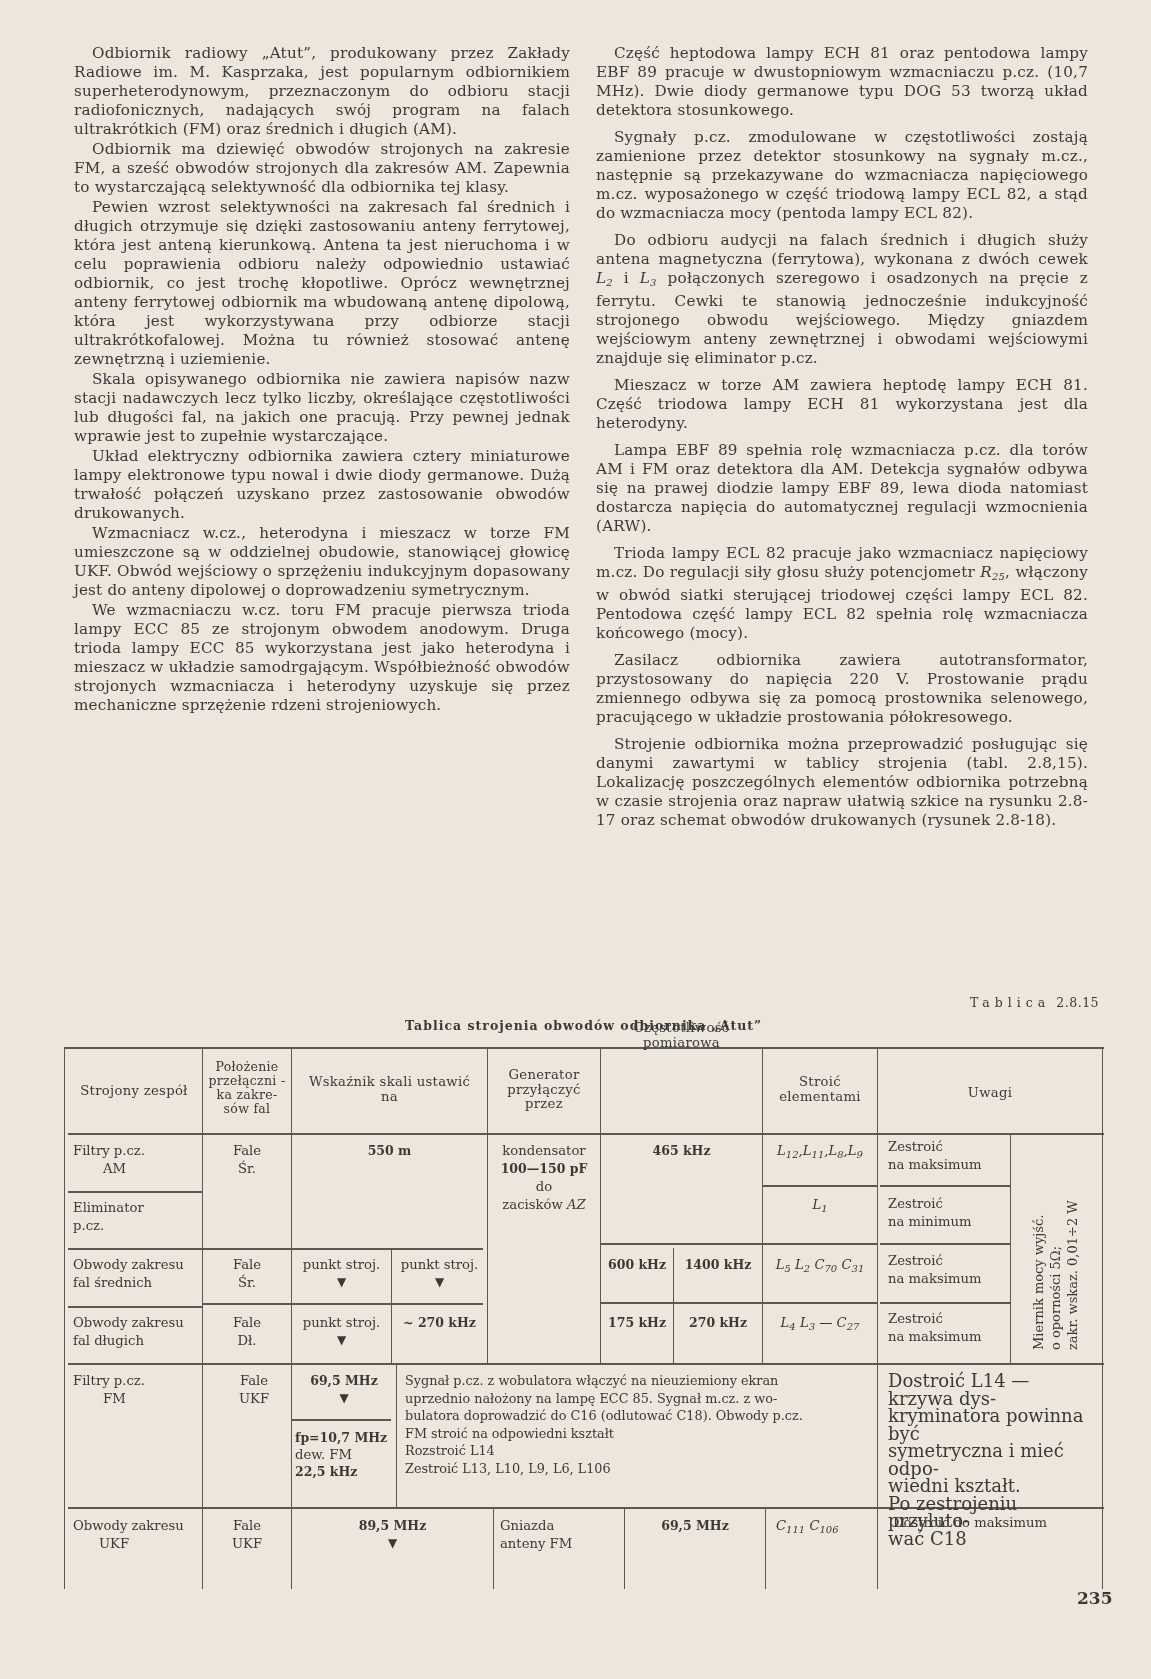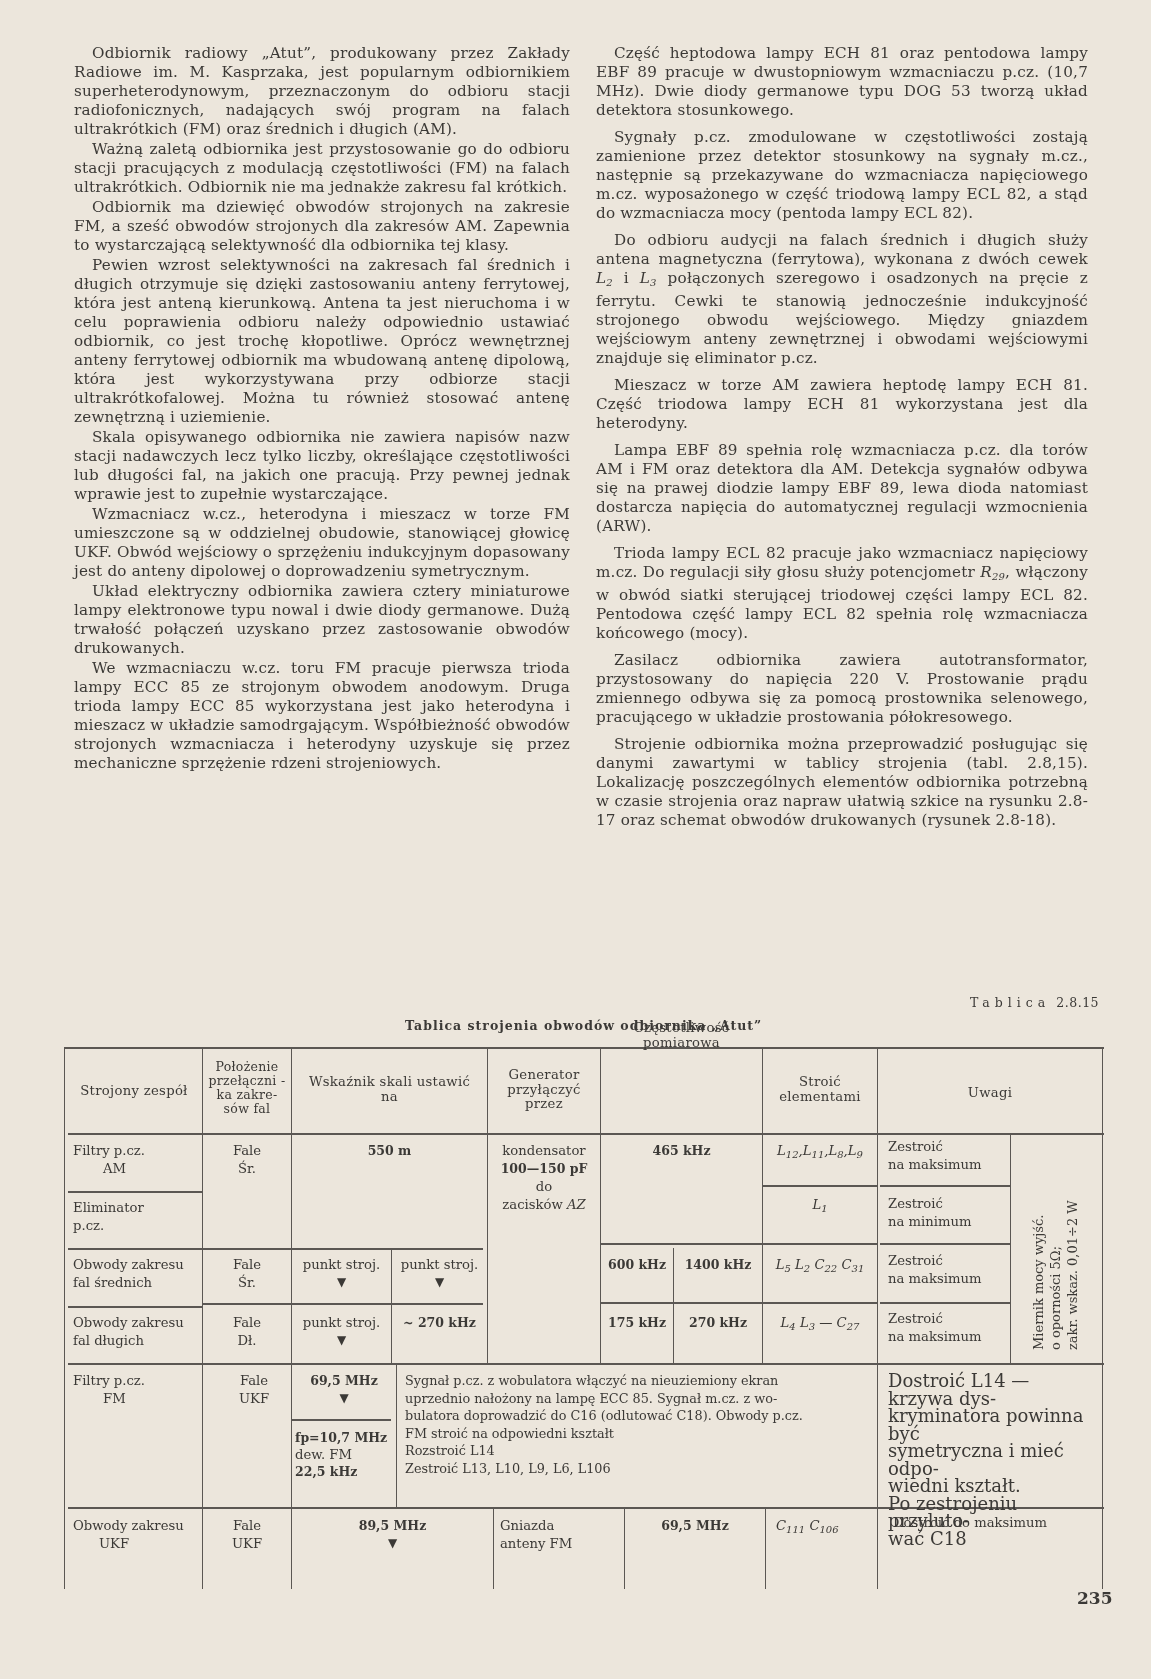--- a/index.html
+++ b/index.html
@@ -50,36 +50,35 @@
   .page-num {
     position: absolute; left: 1077px; top: 1588px;
     font-size: 17px; font-weight: bold;
   }
 </style>
 </head>
 <body>
 
 <div class="col col-left">
   <p>Odbiornik radiowy „Atut”, produkowany przez Zakłady Radiowe im. M. Kasprzaka, jest popularnym odbiornikiem superheterodynowym, przeznaczonym do odbioru stacji radiofonicznych, nadających swój program na falach ultrakrótkich (FM) oraz średnich i długich (AM).</p>
-  <p>Ważną zaletą odbiornika jest przystosowanie go do odbioru stacji pracujących z modulacją częstotliwości (FM) na falach ultrakrótkich. Odbiornik nie ma jednakże zakresu fal krótkich.</p>
   <p>Odbiornik ma dziewięć obwodów strojonych na zakresie FM, a sześć obwodów strojonych dla zakresów AM. Zapewnia to wystarczającą selektywność dla odbiornika tej klasy.</p>
   <p>Pewien wzrost selektywności na zakresach fal średnich i długich otrzymuje się dzięki zastosowaniu anteny ferrytowej, która jest anteną kierunkową. Antena ta jest nieruchoma i w celu poprawienia odbioru należy odpowiednio ustawiać odbiornik, co jest trochę kłopotliwe. Oprócz wewnętrznej anteny ferrytowej odbiornik ma wbudowaną antenę dipolową, która jest wykorzystywana przy odbiorze stacji ultrakrótkofalowej. Można tu również stosować antenę zewnętrzną i uziemienie.</p>
   <p>Skala opisywanego odbiornika nie zawiera napisów nazw stacji nadawczych lecz tylko liczby, określające częstotliwości lub długości fal, na jakich one pracują. Przy pewnej jednak wprawie jest to zupełnie wystarczające.</p>
+  <p>Układ elektryczny odbiornika zawiera cztery miniaturowe lampy elektronowe typu nowal i dwie diody germanowe. Dużą trwałość połączeń uzyskano przez zastosowanie obwodów drukowanych.</p>
   <p>Wzmacniacz w.cz., heterodyna i mieszacz w torze FM umieszczone są w oddzielnej obudowie, stanowiącej głowicę UKF. Obwód wejściowy o sprzężeniu indukcyjnym dopasowany jest do anteny dipolowej o doprowadzeniu symetrycznym.</p>
-  <p>Układ elektryczny odbiornika zawiera cztery miniaturowe lampy elektronowe typu nowal i dwie diody germanowe. Dużą trwałość połączeń uzyskano przez zastosowanie obwodów drukowanych.</p>
   <p>We wzmacniaczu w.cz. toru FM pracuje pierwsza trioda lampy ECC 85 ze strojonym obwodem anodowym. Druga trioda lampy ECC 85 wykorzystana jest jako heterodyna i mieszacz w układzie samodrgającym. Współbieżność obwodów strojonych wzmacniacza i heterodyny uzyskuje się przez mechaniczne sprzężenie rdzeni strojeniowych.</p>
 </div>
 
 <div class="col col-right">
   <p>Część heptodowa lampy ECH 81 oraz pentodowa lampy EBF 89 pracuje w dwustopniowym wzmacniaczu p.cz. (10,7 MHz). Dwie diody germanowe typu DOG 53 tworzą układ detektora stosunkowego.</p>
   <p>Sygnały p.cz. zmodulowane w częstotliwości zostają zamienione przez detektor stosunkowy na sygnały m.cz., następnie są przekazywane do wzmacniacza napięciowego m.cz. wyposażonego w część triodową lampy ECL 82, a stąd do wzmacniacza mocy (pentoda lampy ECL 82).</p>
   <p><span>Do odbioru audycji na falach średnich i długich służy antena magnetyczna (ferrytowa), wykonana z dwóch cewek </span><i class="m"><span>L</span><span class="sub">2</span></i><span> i </span><i class="m"><span>L</span><span class="sub">3</span></i><span> połączonych szeregowo i osadzonych na pręcie z ferrytu. Cewki te stanowią jednocześnie indukcyjność strojonego obwodu wejściowego. Między gniazdem wejściowym anteny zewnętrznej i obwodami wejściowymi znajduje się eliminator p.cz.</span></p>
   <p>Mieszacz w torze AM zawiera heptodę lampy ECH 81. Część triodowa lampy ECH 81 wykorzystana jest dla heterodyny.</p>
   <p>Lampa EBF 89 spełnia rolę wzmacniacza p.cz. dla torów AM i FM oraz detektora dla AM. Detekcja sygnałów odbywa się na prawej diodzie lampy EBF 89, lewa dioda natomiast dostarcza napięcia do automatycznej regulacji wzmocnienia (ARW).</p>
-  <p><span>Trioda lampy ECL 82 pracuje jako wzmacniacz napięciowy m.cz. Do regulacji siły głosu służy potencjometr </span><i class="m"><span>R</span><span class="sub">29</span></i><span>, włączony w obwód siatki sterującej triodowej części lampy ECL 82. Pentodowa część lampy ECL 82 spełnia rolę wzmacniacza końcowego (mocy).</span></p>
+  <p><span>Trioda lampy ECL 82 pracuje jako wzmacniacz napięciowy m.cz. Do regulacji siły głosu służy potencjometr </span><i class="m"><span>R</span><span class="sub">25</span></i><span>, włączony w obwód siatki sterującej triodowej części lampy ECL 82. Pentodowa część lampy ECL 82 spełnia rolę wzmacniacza końcowego (mocy).</span></p>
   <p>Zasilacz odbiornika zawiera autotransformator, przystosowany do napięcia 220 V. Prostowanie prądu zmiennego odbywa się za pomocą prostownika selenowego, pracującego w układzie prostowania półokresowego.</p>
   <p>Strojenie odbiornika można przeprowadzić posługując się danymi zawartymi w tablicy strojenia (tabl. 2.8,15). Lokalizację poszczególnych elementów odbiornika potrzebną w czasie strojenia oraz napraw ułatwią szkice na rysunku 2.8-17 oraz schemat obwodów drukowanych (rysunek 2.8-18).</p>
 </div>
 
 <div class="tab-num"><span>Tablica</span><span class="n">2.8.15</span></div>
 <div class="tab-title">Tablica strojenia obwodów odbiornika „Atut”</div>
 
 <div class="tbl">
 
   <div class="hl" style="left:64px; top:1047px; width:1040px;"></div>
@@ -184,21 +183,21 @@
 <div class="cell c" style="left:292px; top:1256px; width:99px;">
   <div>punkt stroj.</div>
   <span class="tri">▼</span>
 </div>
 <div class="cell c" style="left:392px; top:1256px; width:95px;">
   <div>punkt stroj.</div>
   <span class="tri">▼</span>
 </div>
 <div class="cell c bold" style="left:601px; top:1256px; width:72px;"><span>600 kHz</span></div>
 <div class="cell c bold" style="left:674px; top:1256px; width:88px;"><span>1400 kHz</span></div>
-<div class="cell c" style="left:763px; top:1256px; width:114px; font-style:italic;">L<span class="sub">5</span> L<span class="sub">2</span> C<span class="sub">22</span> C<span class="sub">31</span></div>
+<div class="cell c" style="left:763px; top:1256px; width:114px; font-style:italic;">L<span class="sub">5</span> L<span class="sub">2</span> C<span class="sub">70</span> C<span class="sub">31</span></div>
 <div class="cell" style="left:888px; top:1252px; width:122px;">
   <div>Zestroić</div>
   <div>na maksimum</div>
 </div>
 
 <div class="cell" style="left:73px; top:1314px; width:128px;">
   <div>Obwody zakresu</div>
   <div>fal długich</div>
 </div>
 <div class="cell c" style="left:203px; top:1314px; width:88px;">

